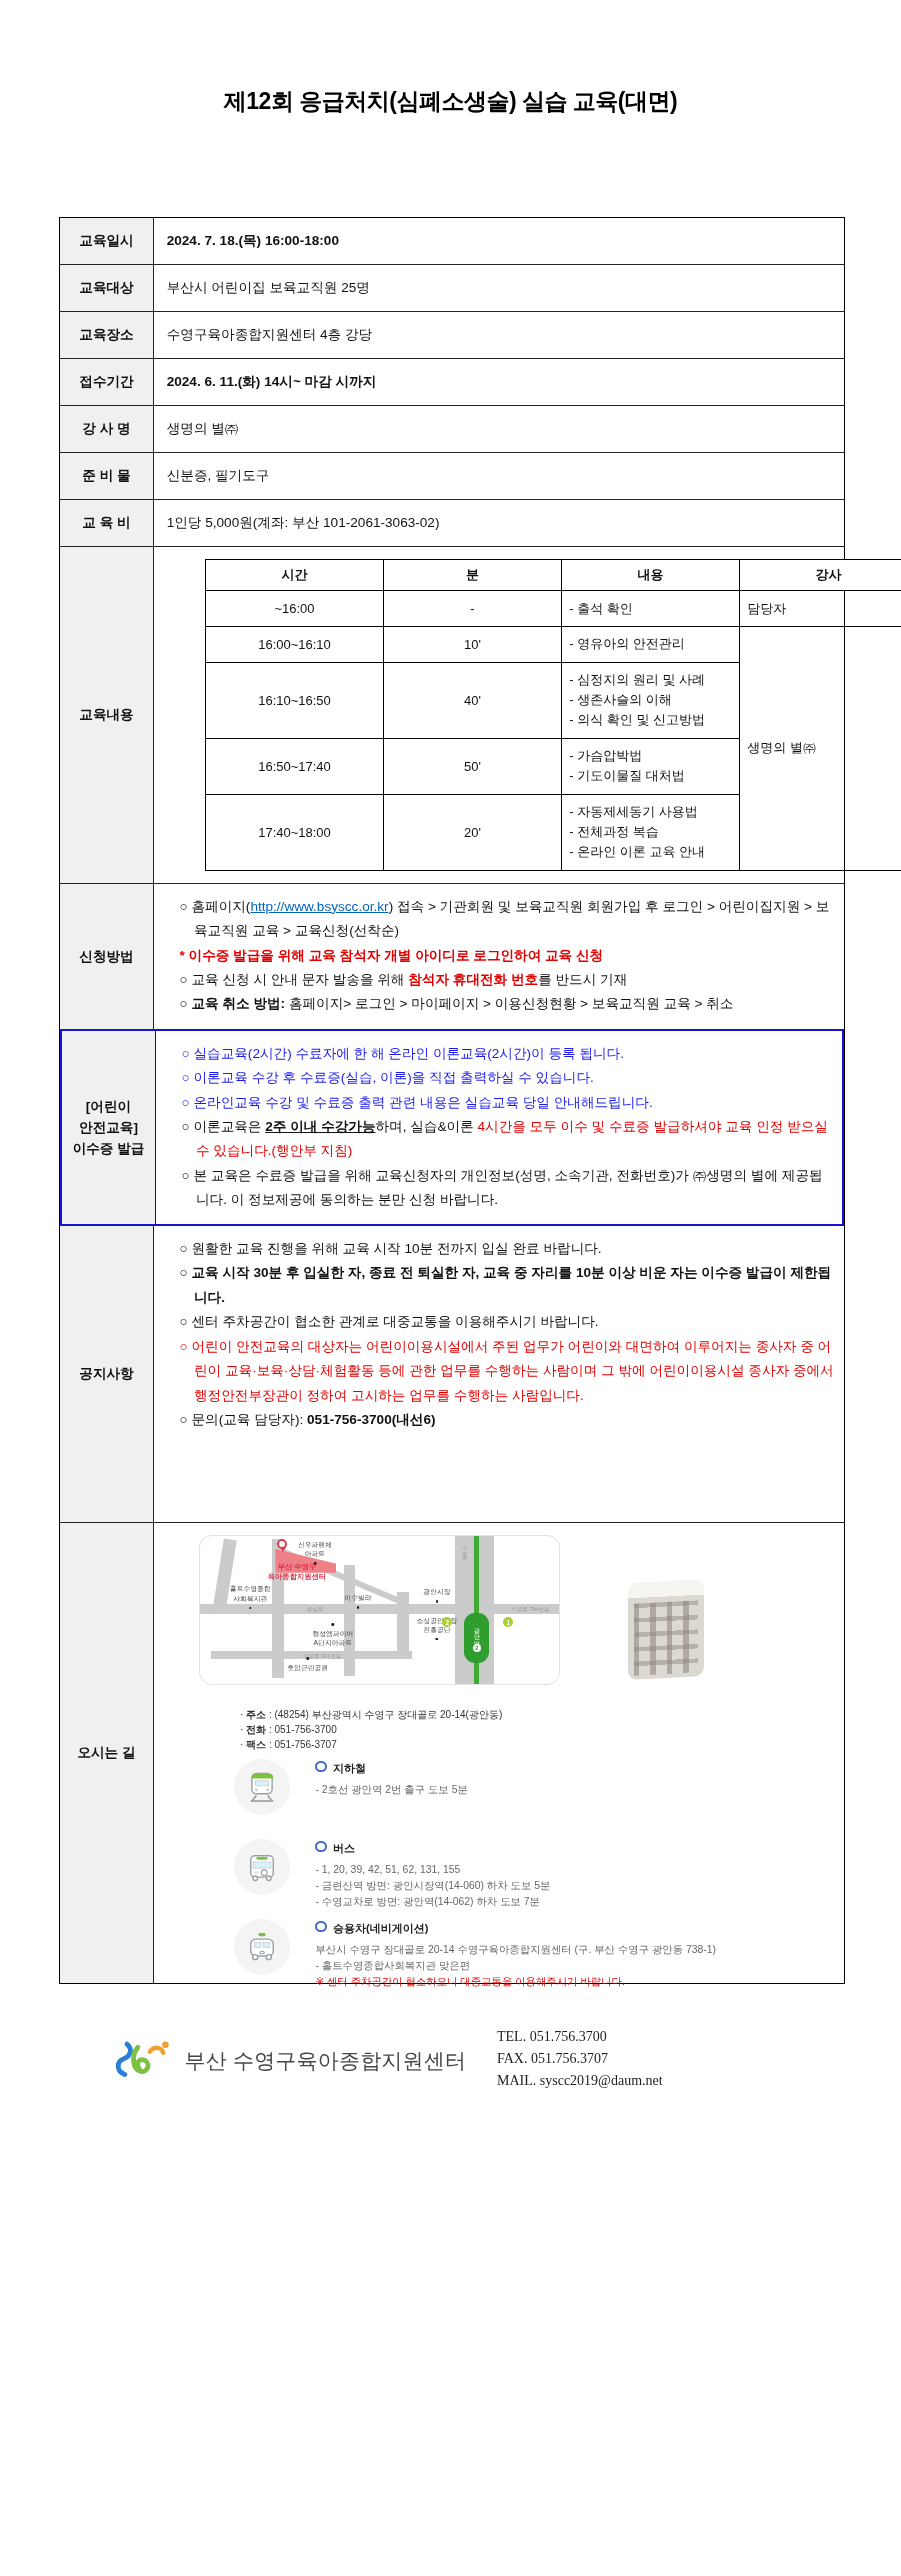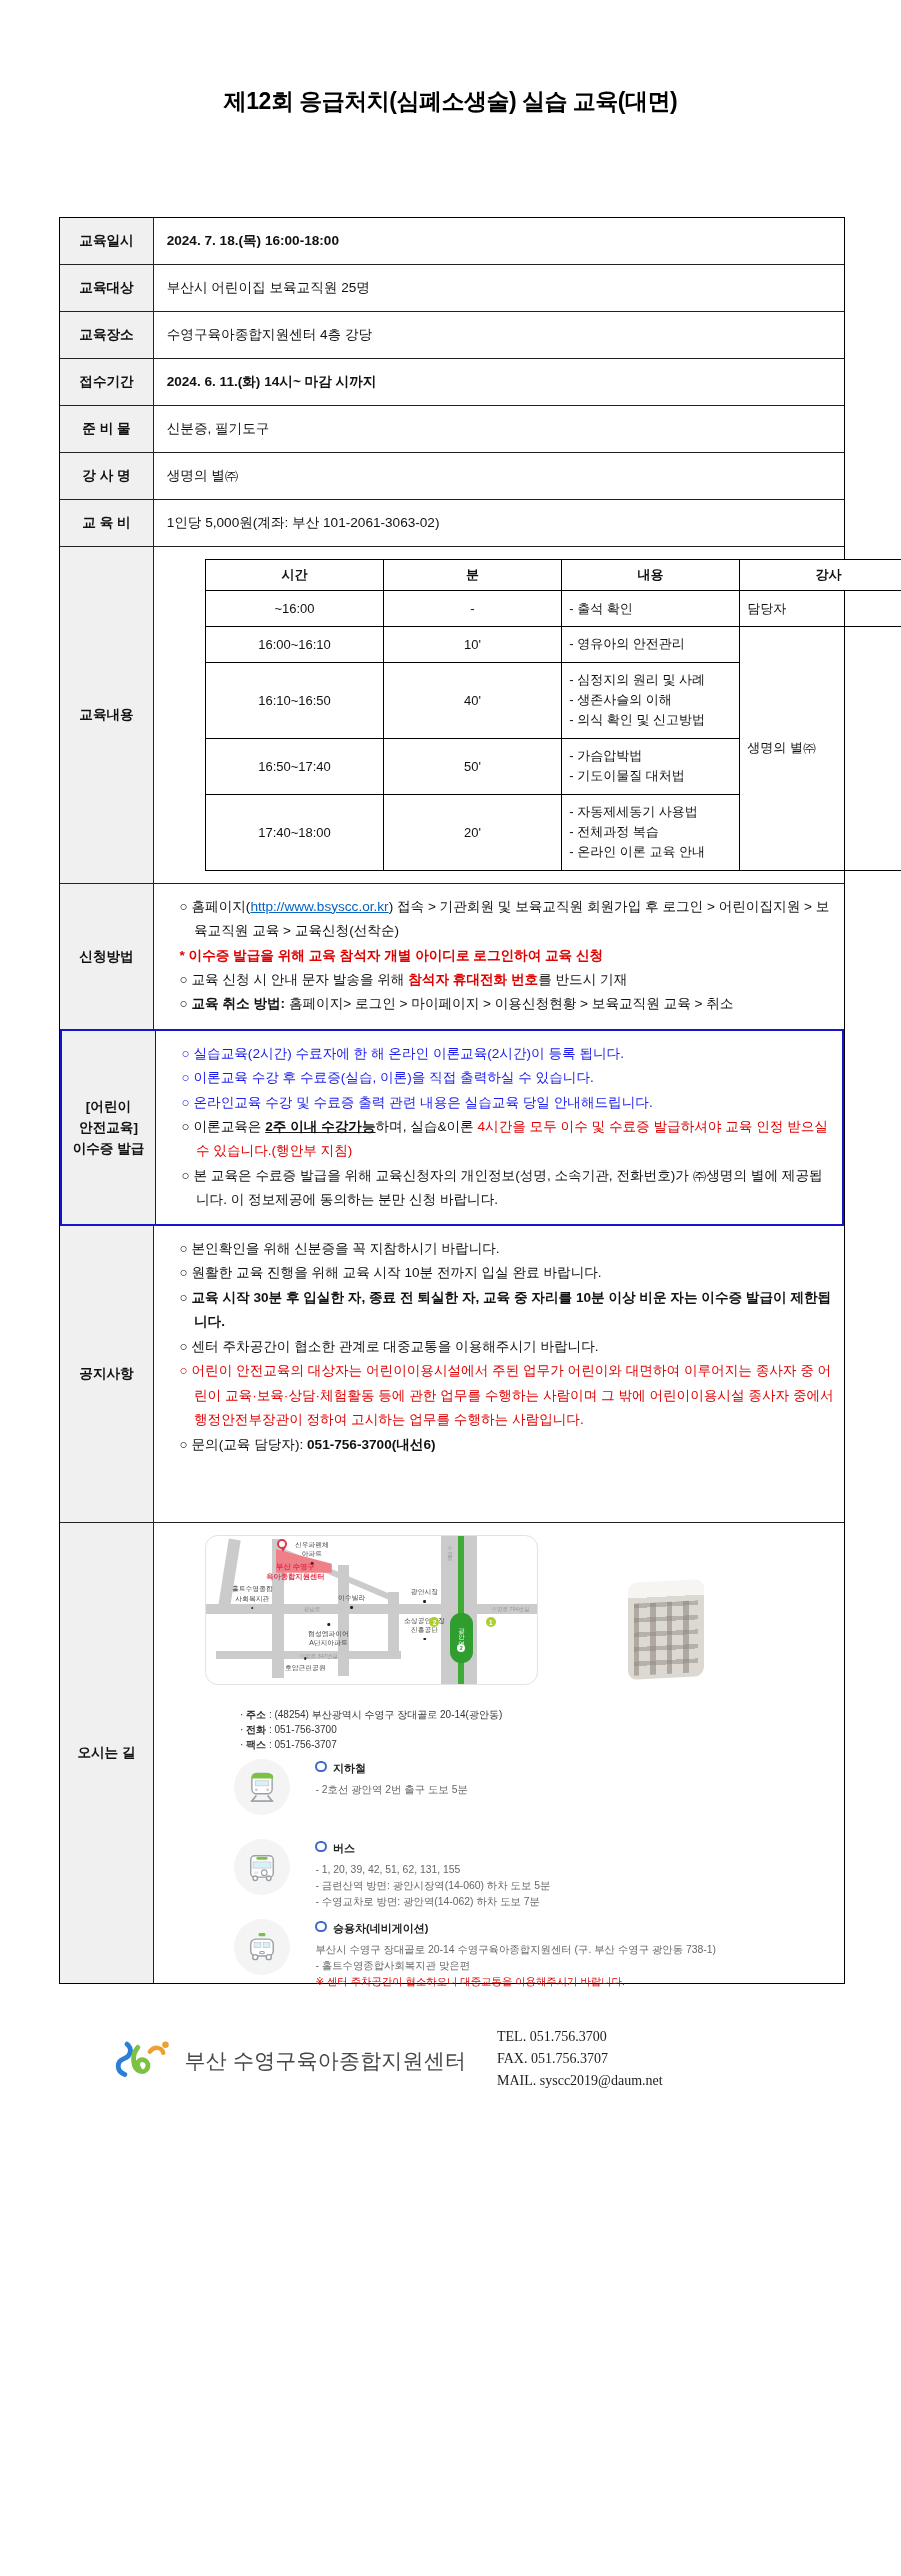--- a/index.html
+++ b/index.html
@@ -36,22 +36,22 @@
   table.sched th{border:0.9px solid #000;border-bottom:1.8px solid #000;font-weight:700;height:27px;background:#fff;padding:1.8px;}
   table.sched td{border:0.9px solid #000;padding:7.3px 7.3px;vertical-align:middle;}
   .c-time{width:100px;text-align:center;}
   .c-min{width:45px;text-align:center;}
   .c-items{width:316px;text-align:left;}
   .c-items div{line-height:1.55;}
   .c-lect{width:130px;}
 
   
   .dircell{flex:1;position:relative;height:460px;}
-  .map{position:absolute;left:51px;top:11.8px;width:331px;height:148px;border:1.8px solid #e2e2e2;
-       border-radius:12.7px;background:#fff;overflow:hidden;}
+  .map{position:absolute;left:45px;top:11.8px;width:331px;height:148px;border:1.8px solid #e2e2e2;
+       border-radius:12.7px;background:#fff;overflow:hidden;padding-left:28px;}
   .rd{position:absolute;background:#cbcbcb;}
   .rd.green-line{background:#3faa35;}
   .map-label{position:absolute;font-size:6.8px;color:#444;white-space:pre-line;text-align:center;
              line-height:1.35;transform:translate(-50%,0);z-index:3;}
   .map-label.red{color:#e0304a;font-weight:700;font-size:7.3px;}
   .dot{position:absolute;left:50%;width:2.7px;height:2.7px;background:#222;transform:translateX(-50%);border-radius:50%;}
   .dot.a{top:-5.5px;} .dot.b{bottom:-6.4px;}
   .roadlbl{position:absolute;font-size:5.5px;color:#9a9a9a;transform:translate(-50%,-50%);white-space:nowrap;z-index:2;}
   .roadlbl.vert{writing-mode:vertical-rl;text-orientation:upright;}
   .redzone{position:absolute;left:21%;top:9%;width:17%;height:16%;background:#ef8088;
@@ -107,26 +107,26 @@
       </div>
       <div class="irow">
         <div class="lab">교육장소</div>
         <div class="val">수영구육아종합지원센터 4층 강당</div>
       </div>
       <div class="irow">
         <div class="lab">접수기간</div>
         <div class="val b">2024. 6. 11.(화) 14시~ 마감 시까지</div>
       </div>
       <div class="irow">
+        <div class="lab">강 사 명</div>
+        <div class="val">생명의 별㈜</div>
+      </div>
+      <div class="irow">
         <div class="lab">준 비 물</div>
         <div class="val">신분증, 필기도구</div>
-      </div>
-      <div class="irow">
-        <div class="lab">강 사 명</div>
-        <div class="val">생명의 별㈜</div>
       </div>
       <div class="irow">
         <div class="lab">교 육 비</div>
         <div class="val">1인당 5,000원(계좌: 부산 101-2061-3063-02)</div>
       </div>
     </div>
 
   <div class="srow">
     <div class="lab">교육내용</div>
     <div class="schedwrap">
@@ -206,21 +206,20 @@
         <div class="rl"><span class="bl">○ 이론교육 수강 후 수료증(실습, 이론)을 직접 출력하실 수 있습니다.</span></div>
         <div class="rl"><span class="bl">○ 온라인교육 수강 및 수료증 출력 관련 내용은 실습교육 당일 안내해드립니다.</span></div>
         <div class="rl"><span>○ 이론교육은 </span><span class="b u">2주 이내 수강가능</span><span>하며, 실습&amp;이론 </span><span class="r">4시간을 모두 이수 및 수료증 발급하셔야 교육 인정 받으실 수 있습니다.(행안부 지침)</span></div>
         <div class="rl"><span>○ 본 교육은 수료증 발급을 위해 교육신청자의 개인정보(성명, 소속기관, 전화번호)가 ㈜생명의 별에 제공됩니다. 이 정보제공에 동의하는 분만 신청 바랍니다.</span></div>
       </div>
   </div>
 
   <div class="srow notice">
     <div class="lab">공지사항</div>
     <div class="rich">
-        <div class="rl"><span>○ 본인확인을 위해 신분증을 꼭 지참하시기 바랍니다.</span></div>
         <div class="rl"><span>○ 원활한 교육 진행을 위해 교육 시작 10분 전까지 입실 완료 바랍니다.</span></div>
         <div class="rl"><span class="b">○ 교육 시작 30분 후 입실한 자, 종료 전 퇴실한 자, 교육 중 자리를 10분 이상 비운 자는 이수증 발급이 제한됩니다.</span></div>
         <div class="rl"><span>○ 센터 주차공간이 협소한 관계로 대중교통을 이용해주시기 바랍니다.</span></div>
         <div class="rl"><span class="r">○ 어린이 안전교육의 대상자는 어린이이용시설에서 주된 업무가 어린이와 대면하여 이루어지는 종사자 중 어린이 교육·보육·상담·체험활동 등에 관한 업무를 수행하는 사람이며 그 밖에 어린이이용시설 종사자 중에서 행정안전부장관이 정하여 고시하는 업무를 수행하는 사람입니다.</span></div>
         <div class="rl"><span>○ 문의(교육 담당자): </span><span class="b">051-756-3700(내선6)</span></div>
       </div>
   </div>
 
   <div class="srow dir">
     <div class="lab">오시는 길</div>

